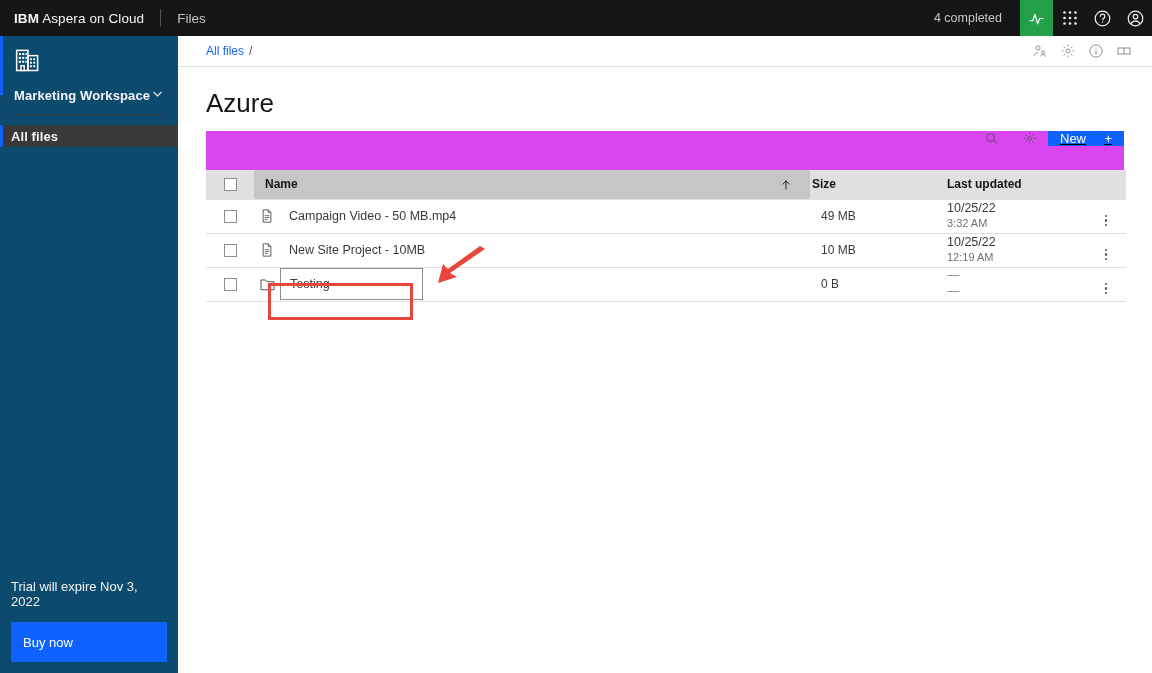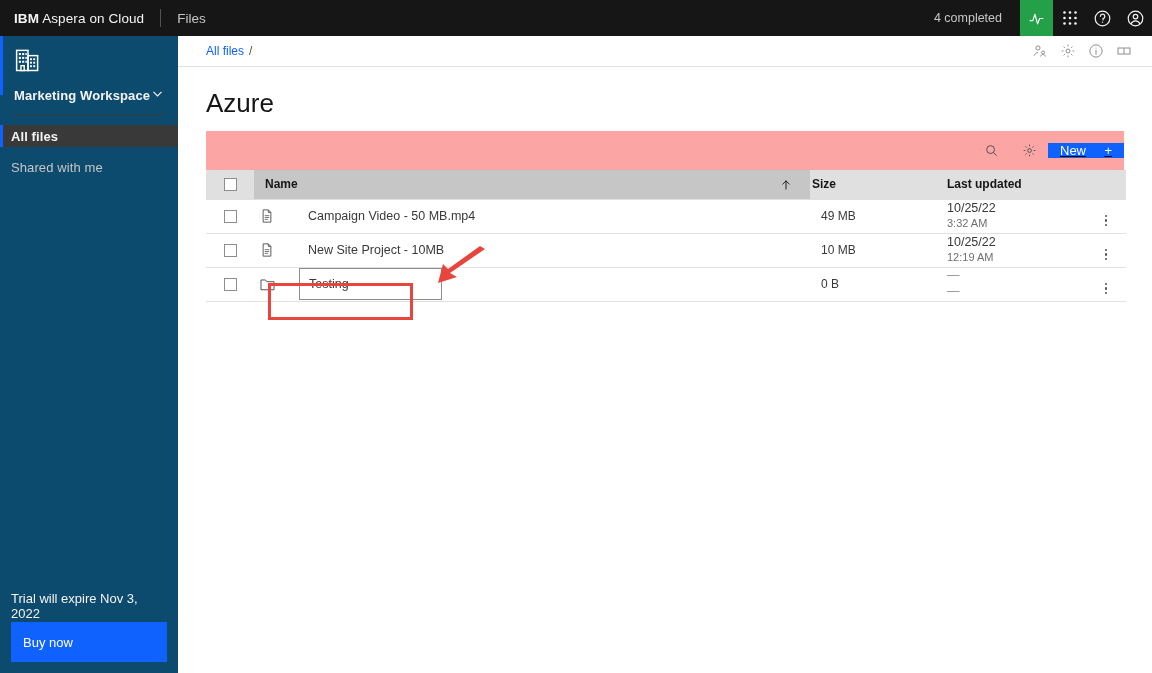--- a/index.html
+++ b/index.html
@@ -59,21 +59,21 @@
     position: relative; height: 22px; display: flex; align-items: center;
     padding-left: 11px; color: #c6c6c6; font-size: 13px; letter-spacing: .1px;
   }
   .nav-item.active { background: #393939; color: #f4f4f4; font-weight: 700; }
   .nav-item.active::before {
     content: ""; position: absolute; left: 0; top: 0; bottom: 0;
     width: 3px; background: #0f62fe;
   }
   .sidebar-spacer { flex: 1; }
   .trial-block { padding: 0 11px 11px 11px; }
-  .trial-text { color: #f4f4f4; font-size: 13px; padding-bottom: 1px; }
+  .trial-text { color: #f4f4f4; font-size: 13px; padding-bottom: 13px; }
   .buy-btn {
     width: 156px; height: 40px; background: #0f62fe; color: #ffffff;
     font-size: 13px; display: flex; align-items: center; padding-left: 12px;
     border: none; font-family: inherit; text-align: left;
   }
 
   
   .main {
     position: absolute; top: 36px; left: 178px;
     width: 974px; height: 637px; background: #ffffff;
@@ -89,21 +89,21 @@
     width: 28px; height: 31px; display: flex;
     align-items: center; justify-content: center;
   }
 
   .title-area { padding: 22px 28px 0 28px; height: 64px; }
   .page-title { font-size: 26px; font-weight: 400; color: #161616; line-height: 1.1; }
 
   .content-wrap { padding: 0 28px; }
 
   .toolbar {
-    height: 39px; background: #fca5a5; display: flex; align-items: center; text-decoration: underline;
+    height: 39px; background: #d946ef; display: flex; align-items: flex-start; text-decoration: underline;
   }
   .toolbar-spacer { flex: 1; }
   .tb-icon-btn {
     width: 38px; display: flex; align-items: center; justify-content: center;
     background: transparent; border: none;
   }
   .new-btn {
     width: 76px; background: #0f62fe; color: #ffffff; font-size: 13px;
     display: flex; align-items: center; justify-content: space-between;
     padding: 0 12px 0 12px; border: none; font-family: inherit;
@@ -127,21 +127,21 @@
   .cb {
     width: 13px; height: 13px; border: 1px solid #8d8d8d;
     background: #ffffff; display: block;
   }
 
   tbody tr { border-bottom: 1px solid #e0e0e0; height: 34px; }
   tbody tr:first-child { border-top: 1px solid #e0e0e0; }
   tbody td {
     padding: 0; vertical-align: middle; font-size: 12.5px; color: #161616;
   }
-  .name-cell { display: flex; align-items: center; gap: 19px; }
+  .name-cell { display: flex; align-items: center; }
   .file-icon { width: 26px; display: flex; align-items: center; justify-content: center; flex: none; }
   .file-name { padding-left: 9px; color: #393939; font-size: 12.5px; }
   .size-cell { padding-left: 11px; color: #393939; font-size: 12px; }
   .updated-cell { padding-left: 11px; line-height: 1.25; }
   .upd-date { color: #393939; font-size: 12.5px; display: block; }
   .upd-time { color: #6f6f6f; font-size: 11px; display: block; }
   .dash { color: #8d8d8d; font-size: 12.5px; display: block; line-height: 1.25; }
   .menu-cell { text-align: center; }
   .kebab { display: inline-flex; flex-direction: column; gap: 2px; align-items: center; }
   .kebab i { width: 2.5px; height: 2.5px; background: #525252; border-radius: 50%; display: block; }
@@ -247,23 +247,20 @@
           </svg>
         </span>
       </div>
     </div>
 
     <div class="ws-divider"></div>
 
     <div class="nav-item active">
       <span>All files</span>
     </div>
-    <div class="nav-item" style="margin-top:9px;">
-      <span>Shared with me</span>
-    </div>
 
     <div class="sidebar-spacer"></div>
 
     <div class="trial-block">
       <div class="trial-text">Trial will expire Nov 3, 2022</div>
       <button class="buy-btn">Buy now</button>
     </div>
   </div>
 
   <div class="main">

